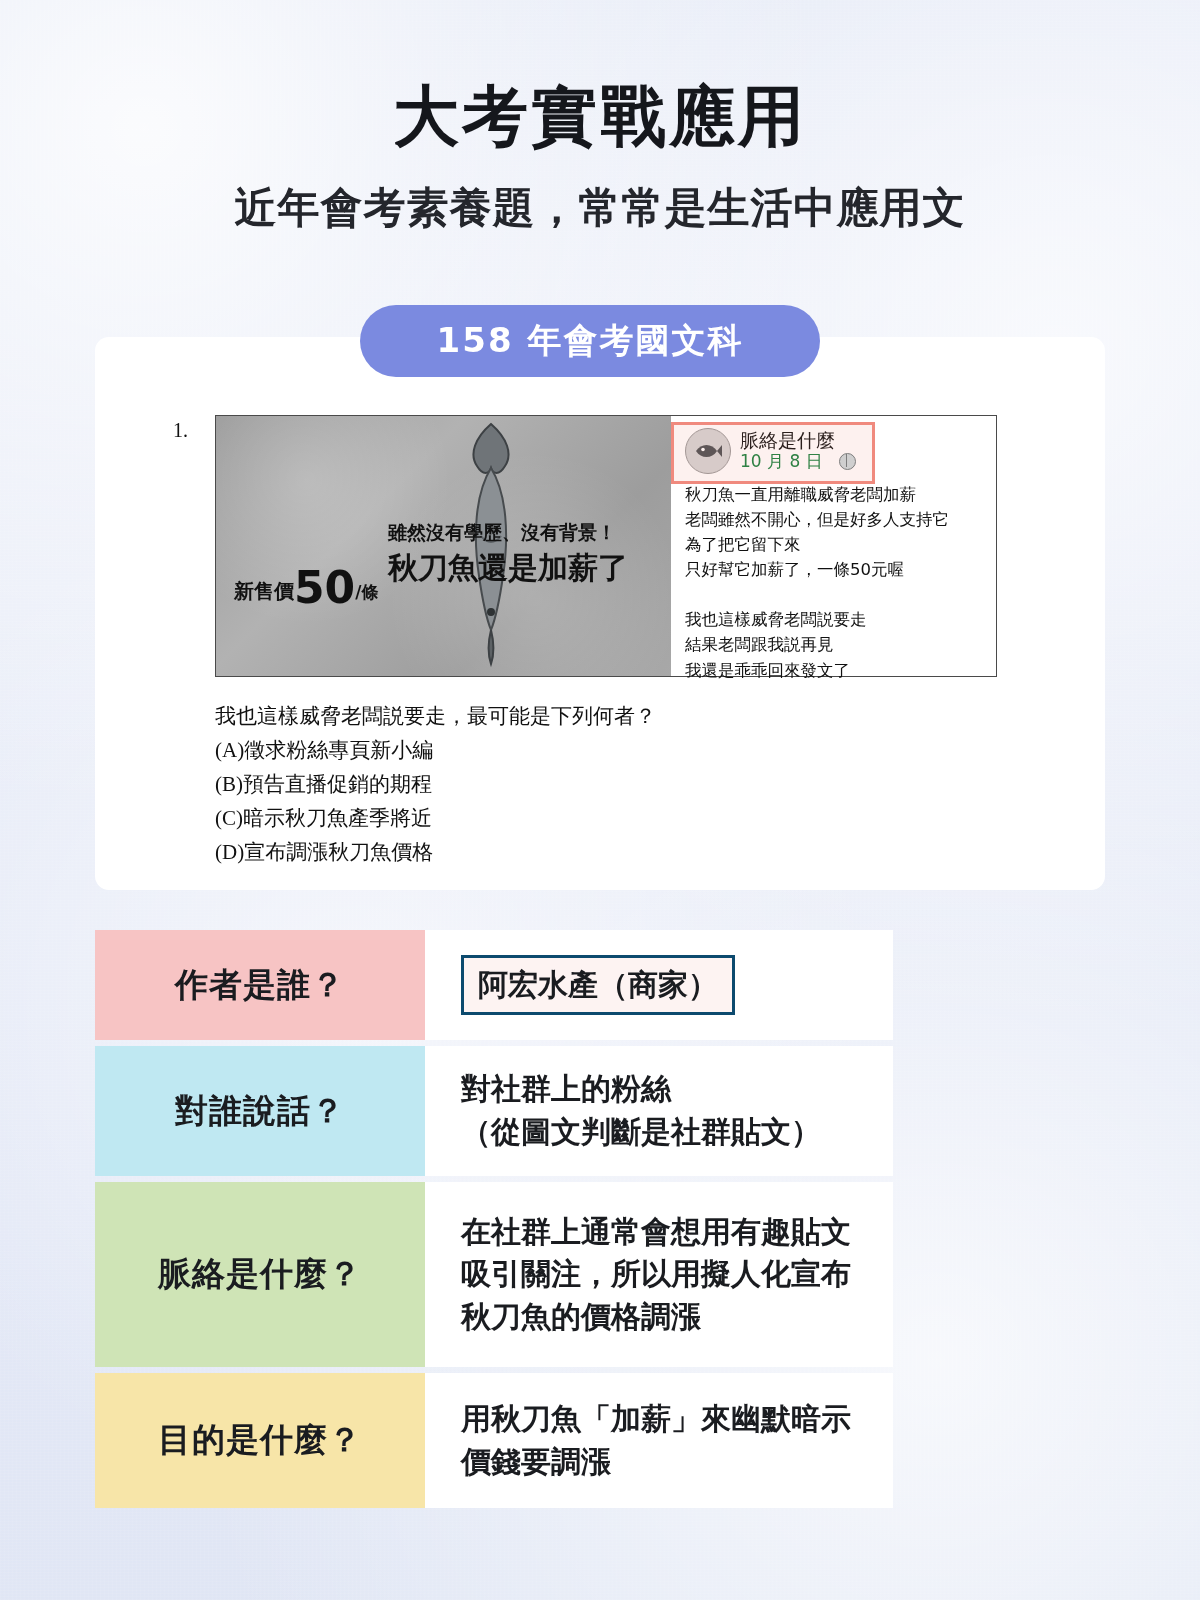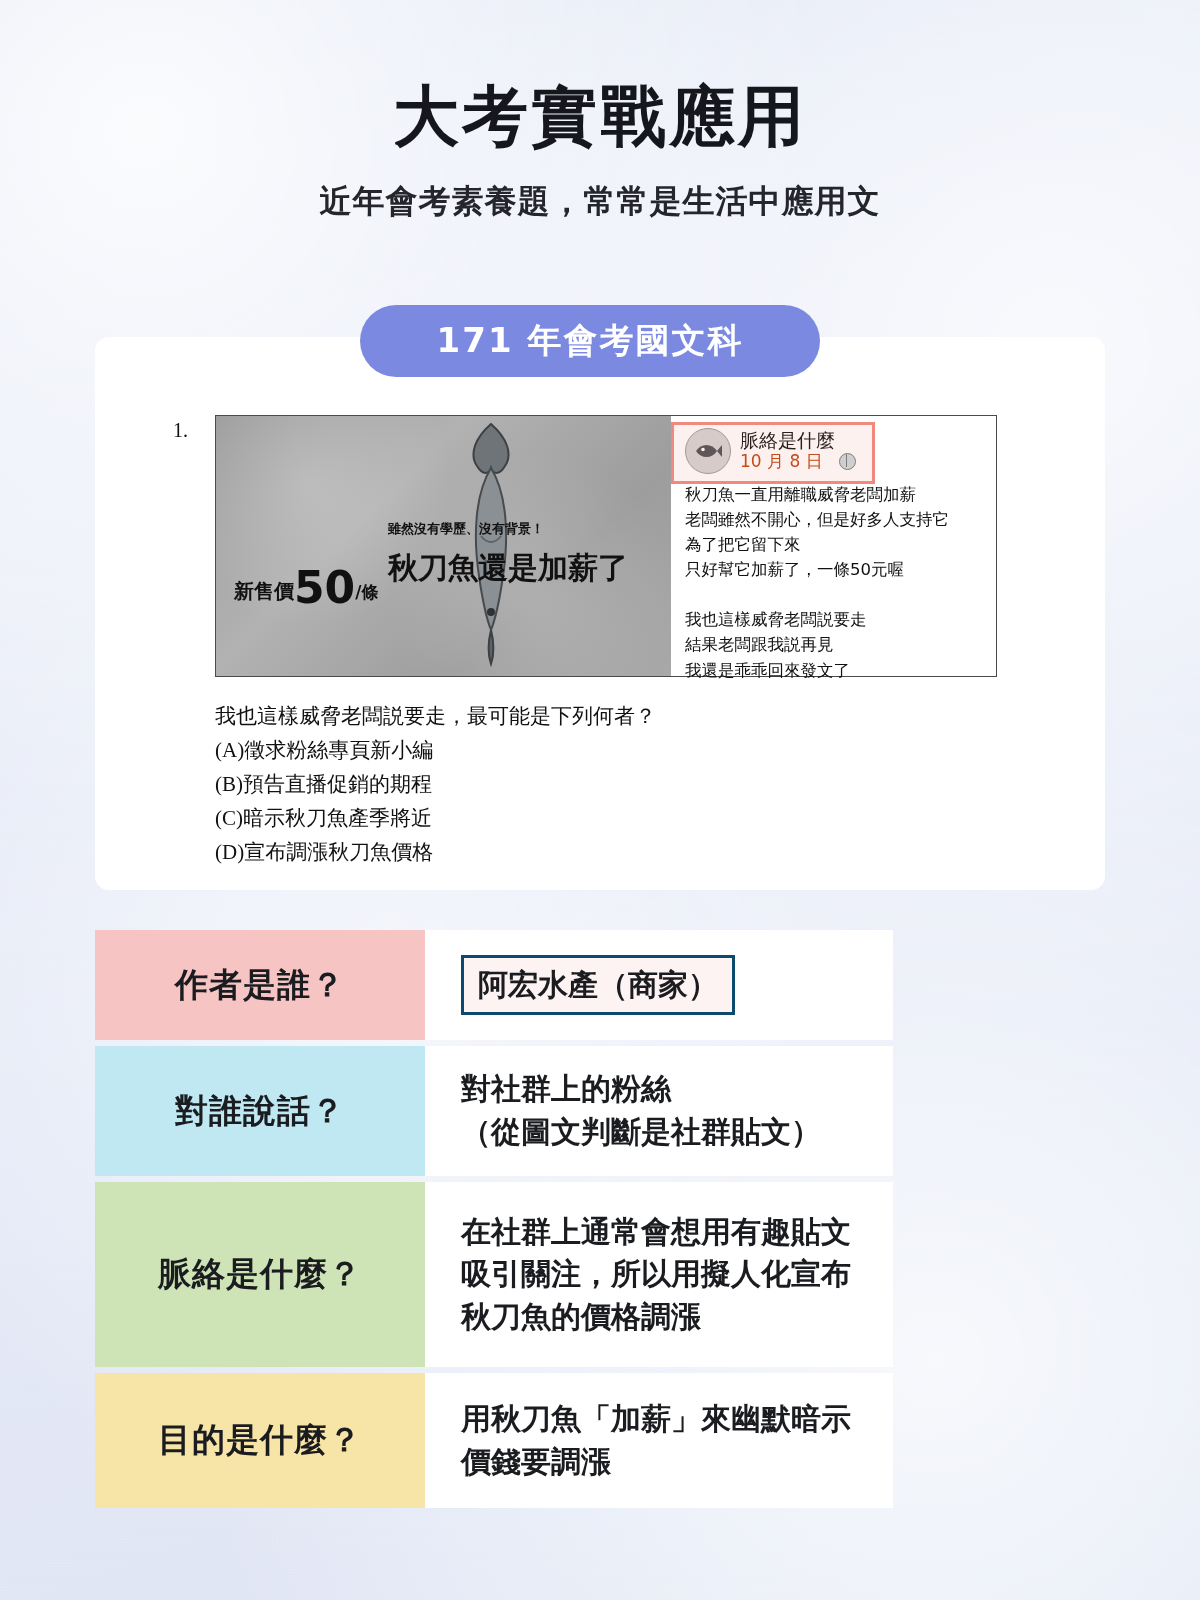--- a/index.html
+++ b/index.html
@@ -45,21 +45,21 @@
     color: #15171c;
     letter-spacing: 3px;
     font-family: "DejaVu Sans", "Liberation Sans", sans-serif;
   }
   .subtitle {
     position: absolute;
     top: 180px;
     left: 0;
     width: 1200px;
     text-align: center;
-    font-size: 32px;
+    font-size: 42px;
     font-weight: bold;
     color: #24262c;
     letter-spacing: 1px;
     font-family: "DejaVu Sans", "Liberation Sans", sans-serif;
   }
 
   .badge {
     position: absolute;
     top: 305px;
     left: 360px;
@@ -148,21 +148,21 @@
   .price-unit {
     font-size: 17px;
     font-weight: bold;
     margin-bottom: 5px;
     font-family: "DejaVu Sans", "Liberation Sans", sans-serif;
   }
   .slogan-small {
     position: absolute;
     left: 172px;
     top: 104px;
-    font-size: 13px;
+    font-size: 19px;
     font-weight: bold;
     color: #111;
     white-space: nowrap;
     font-family: "DejaVu Sans", "Liberation Sans", sans-serif;
   }
   .slogan-big {
     position: absolute;
     left: 172px;
     top: 132px;
     font-size: 30px;
@@ -197,21 +197,21 @@
   }
   .author-name {
     font-size: 19px;
     color: #111;
     font-weight: 500;
     line-height: 1.15;
     font-family: "DejaVu Sans", "Liberation Sans", sans-serif;
   }
   .author-date {
     font-size: 17px;
-    color: #c2410c;
+    color: #15803d;
     display: flex;
     align-items: center;
     gap: 16px;
     line-height: 1.15;
     font-family: "DejaVu Sans", "Liberation Sans", sans-serif;
   }
   .globe {
     width: 15px;
     height: 15px;
     border-radius: 50%;
@@ -390,14 +390,14 @@
     <div class="row r4">
       <div class="row-label">脈絡是什麼？</div>
       <div class="row-value">在社群上通常會想用有趣貼文吸引關注，所以用擬人化宣布秋刀魚的價格調漲</div>
     </div>
     <div class="row r3">
       <div class="row-label">目的是什麼？</div>
       <div class="row-value">用秋刀魚「加薪」來幽默暗示價錢要調漲</div>
     </div>
   </div>
 
-  <div class="badge">171 年會考國文科</div>
+  <div class="badge">158 年會考國文科</div>
 </div>
 
 </body></html>

